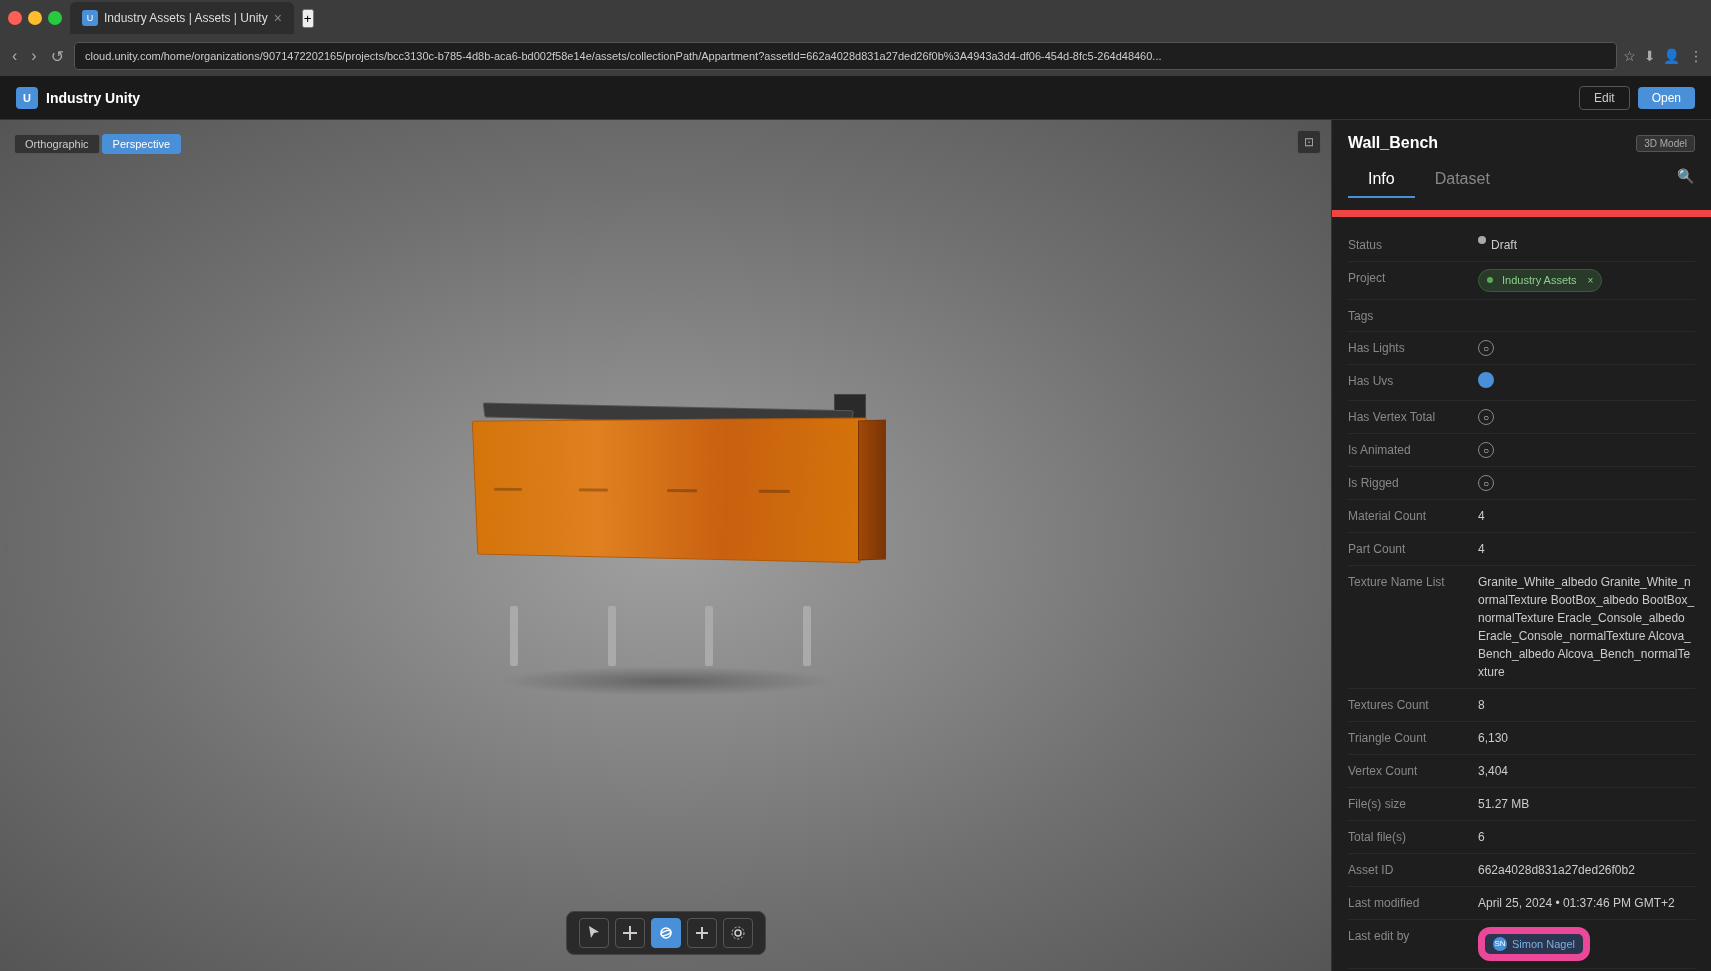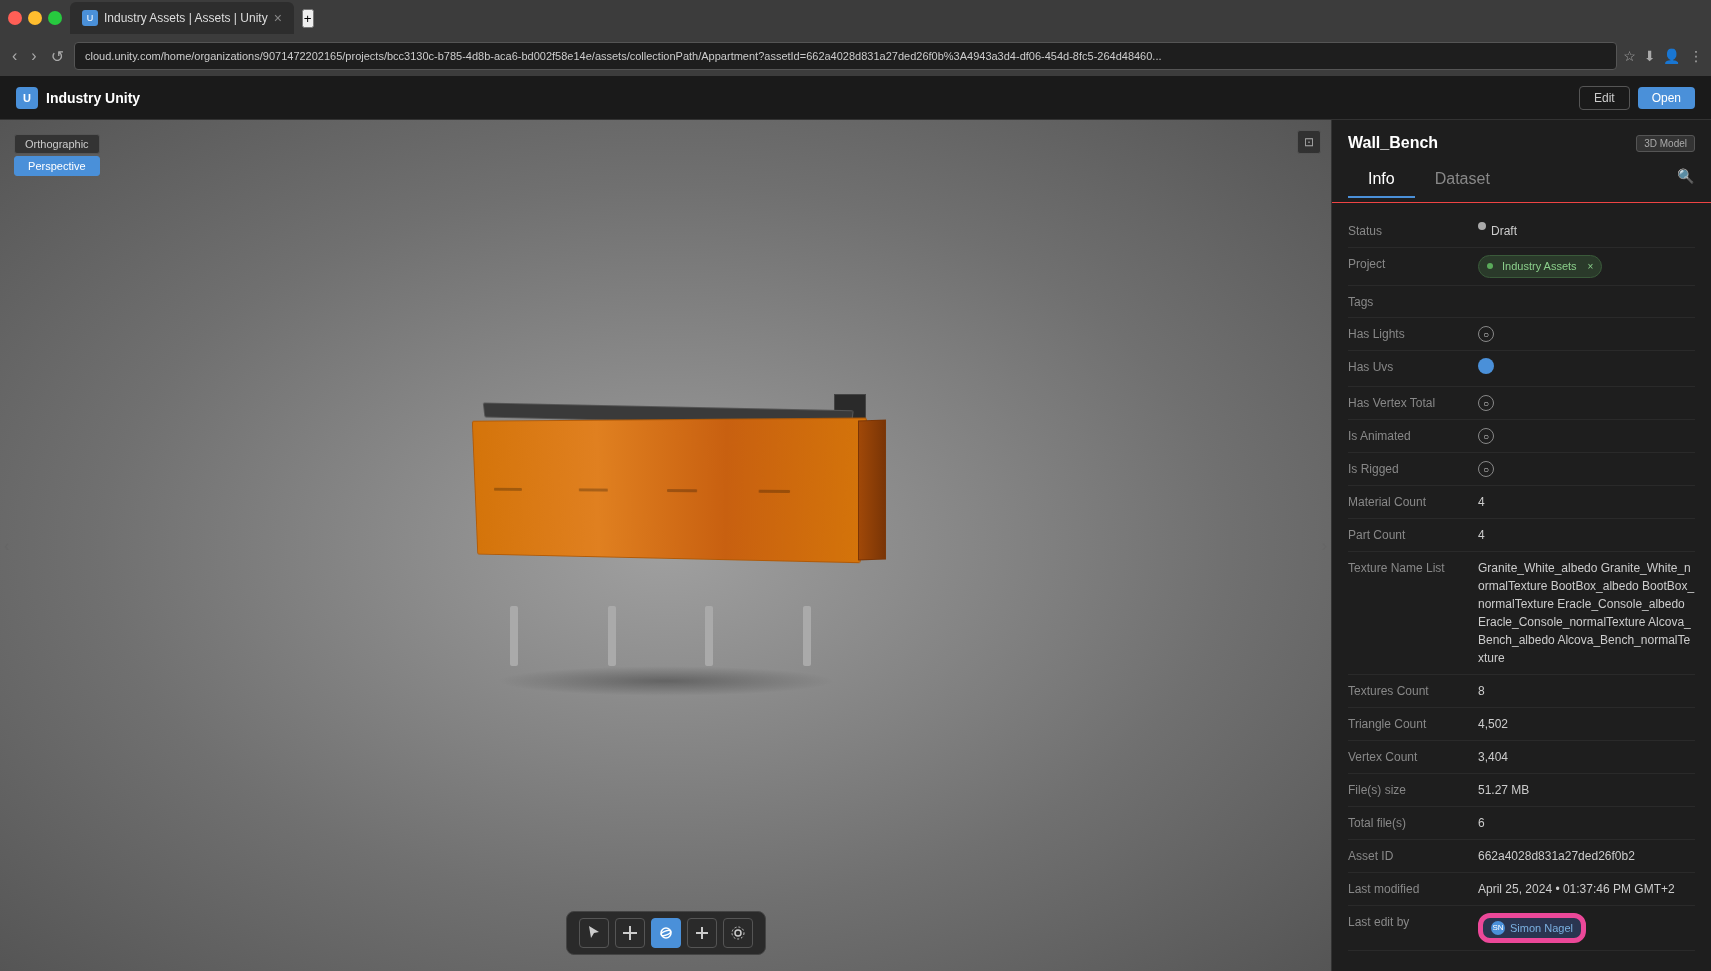--- a/index.html
+++ b/index.html
@@ -34,21 +34,21 @@
 
     
     .viewport { flex: 1; background: #888; position: relative; overflow: hidden; }
     .viewport-bg {
       width: 100%; height: 100%;
       background: radial-gradient(ellipse at center, #a0a0a0 0%, #707070 60%, #555 100%);
       position: relative;
     }
 
     
-    .view-buttons { position: absolute; top: 14px; left: 14px; display: flex; flex-direction: column; gap: 2px; z-index: 10; }
+    .view-buttons { position: absolute; top: 14px; left: 14px; display: flex; flex-direction: row; gap: 2px; z-index: 10; align-items: flex-end; }
     .view-btn { background: #333; border: 1px solid #555; color: #ccc; padding: 3px 10px; font-size: 11px; cursor: pointer; border-radius: 3px; }
     .view-btn.active { background: #4a90d9; border-color: #4a90d9; color: #fff; }
 
     
     .vp-arrow { position: absolute; color: #666; font-size: 16px; cursor: pointer; }
     .vp-arrow.left { left: 4px; top: 50%; transform: translateY(-50%); }
     .vp-arrow.right { right: 4px; top: 50%; transform: translateY(-50%); }
 
     
     .model-container { position: absolute; top: 50%; left: 50%; transform: translate(-50%, -50%) translateY(-40px); }
@@ -71,21 +71,21 @@
     .viewport-toolbar { position: absolute; bottom: 16px; left: 50%; transform: translateX(-50%); display: flex; gap: 6px; background: rgba(30,30,30,0.85); padding: 6px 12px; border-radius: 8px; border: 1px solid #444; }
     .vp-tool { width: 30px; height: 30px; background: transparent; border: 1px solid #555; border-radius: 4px; color: #ccc; cursor: pointer; display: flex; align-items: center; justify-content: center; font-size: 14px; }
     .vp-tool.active { background: #4a90d9; border-color: #4a90d9; }
     .vp-tool svg { width: 16px; height: 16px; fill: currentColor; }
 
     
     .vp-corner-btn { position: absolute; top: 10px; right: 10px; width: 24px; height: 24px; background: rgba(40,40,40,0.8); border: 1px solid #555; border-radius: 3px; display: flex; align-items: center; justify-content: center; cursor: pointer; color: #aaa; font-size: 12px; }
 
     
     .info-panel { width: 380px; background: #1e1e1e; border-left: 1px solid #333; display: flex; flex-direction: column; overflow-y: auto; }
-    .panel-header { padding: 14px 16px 4px; border-bottom: 1px solid #ef4444; }
+    .panel-header { padding: 14px 16px 12px; border-bottom: 7px solid #ef4444; }
     .asset-title { display: flex; align-items: center; justify-content: space-between; margin-bottom: 10px; }
     .asset-title h2 { color: #fff; font-size: 16px; font-weight: 600; }
     .badge-3d { background: #333; color: #aaa; font-size: 10px; padding: 2px 7px; border-radius: 3px; border: 1px solid #555; }
     .panel-tabs { display: flex; gap: 0; }
     .panel-tab { padding: 8px 20px; font-size: 16px; color: #888; cursor: pointer; border-bottom: 2px solid transparent; }
     .panel-tab.active { color: #fff; border-bottom-color: #4a90d9; }
     .panel-search { margin-left: auto; display: flex; align-items: center; padding-bottom: 8px; }
     .panel-search-icon { color: #888; font-size: 14px; cursor: pointer; }
 
     
@@ -105,21 +105,21 @@
     .project-tag { background: #2a3a2a; border: 1px solid #3a5a3a; color: #8bcf8b; padding: 2px 8px; border-radius: 12px; font-size: 11px; display: inline-flex; align-items: center; gap: 9px; }
     .project-tag .tag-dot { width: 6px; height: 6px; background: #5aaa5a; border-radius: 50%; }
     .project-tag .tag-x { color: #8bcf8b; margin-left: 2px; cursor: pointer; font-size: 10px; }
 
     
     .circle-icon { width: 16px; height: 16px; border-radius: 50%; display: inline-flex; align-items: center; justify-content: center; font-size: 10px; }
     .circle-icon.blue-fill { background: #4a90d9; color: #fff; }
     .circle-icon.gray-fill { border: 1.5px solid #888; background: transparent; }
 
     
-    .user-badge { display: inline-flex; align-items: center; gap: 5px; background: #2a3550; border: 5px solid #ec4899; border-radius: 12px; padding: 2px 8px; }
+    .user-badge { display: inline-flex; align-items: center; gap: 5px; background: #2a3550; border: 7px solid #ec4899; border-radius: 12px; padding: 2px 8px; }
     .user-avatar { width: 14px; height: 14px; border-radius: 50%; background: #4a90d9; display: flex; align-items: center; justify-content: center; font-size: 8px; color: #fff; }
     .user-name { color: #7ab0e0; font-size: 11px; }
 
     
     .header-right { margin-left: auto; display: flex; gap: 8px; align-items: center; }
     .btn-edit { background: transparent; border: 1px solid #555; color: #ccc; padding: 4px 14px; border-radius: 4px; cursor: pointer; font-size: 12px; }
     .btn-open { background: #4a90d9; border: none; color: #fff; padding: 4px 14px; border-radius: 4px; cursor: pointer; font-size: 12px; }
   </style>
 </head>
 <body>
@@ -336,21 +336,21 @@
         <span class="info-value">Granite_White_albedo Granite_White_normalTexture BootBox_albedo BootBox_normalTexture Eracle_Console_albedo Eracle_Console_normalTexture Alcova_Bench_albedo Alcova_Bench_normalTexture</span>
       </div>
 
       <div class="info-row">
         <span class="info-label">Textures Count</span>
         <span class="info-value">8</span>
       </div>
 
       <div class="info-row">
         <span class="info-label">Triangle Count</span>
-        <span class="info-value">4,502</span>
+        <span class="info-value">6,130</span>
       </div>
 
       <div class="info-row">
         <span class="info-label">Vertex Count</span>
         <span class="info-value">3,404</span>
       </div>
 
       <div class="info-row">
         <span class="info-label">File(s) size</span>
         <span class="info-value">51.27 MB</span>

